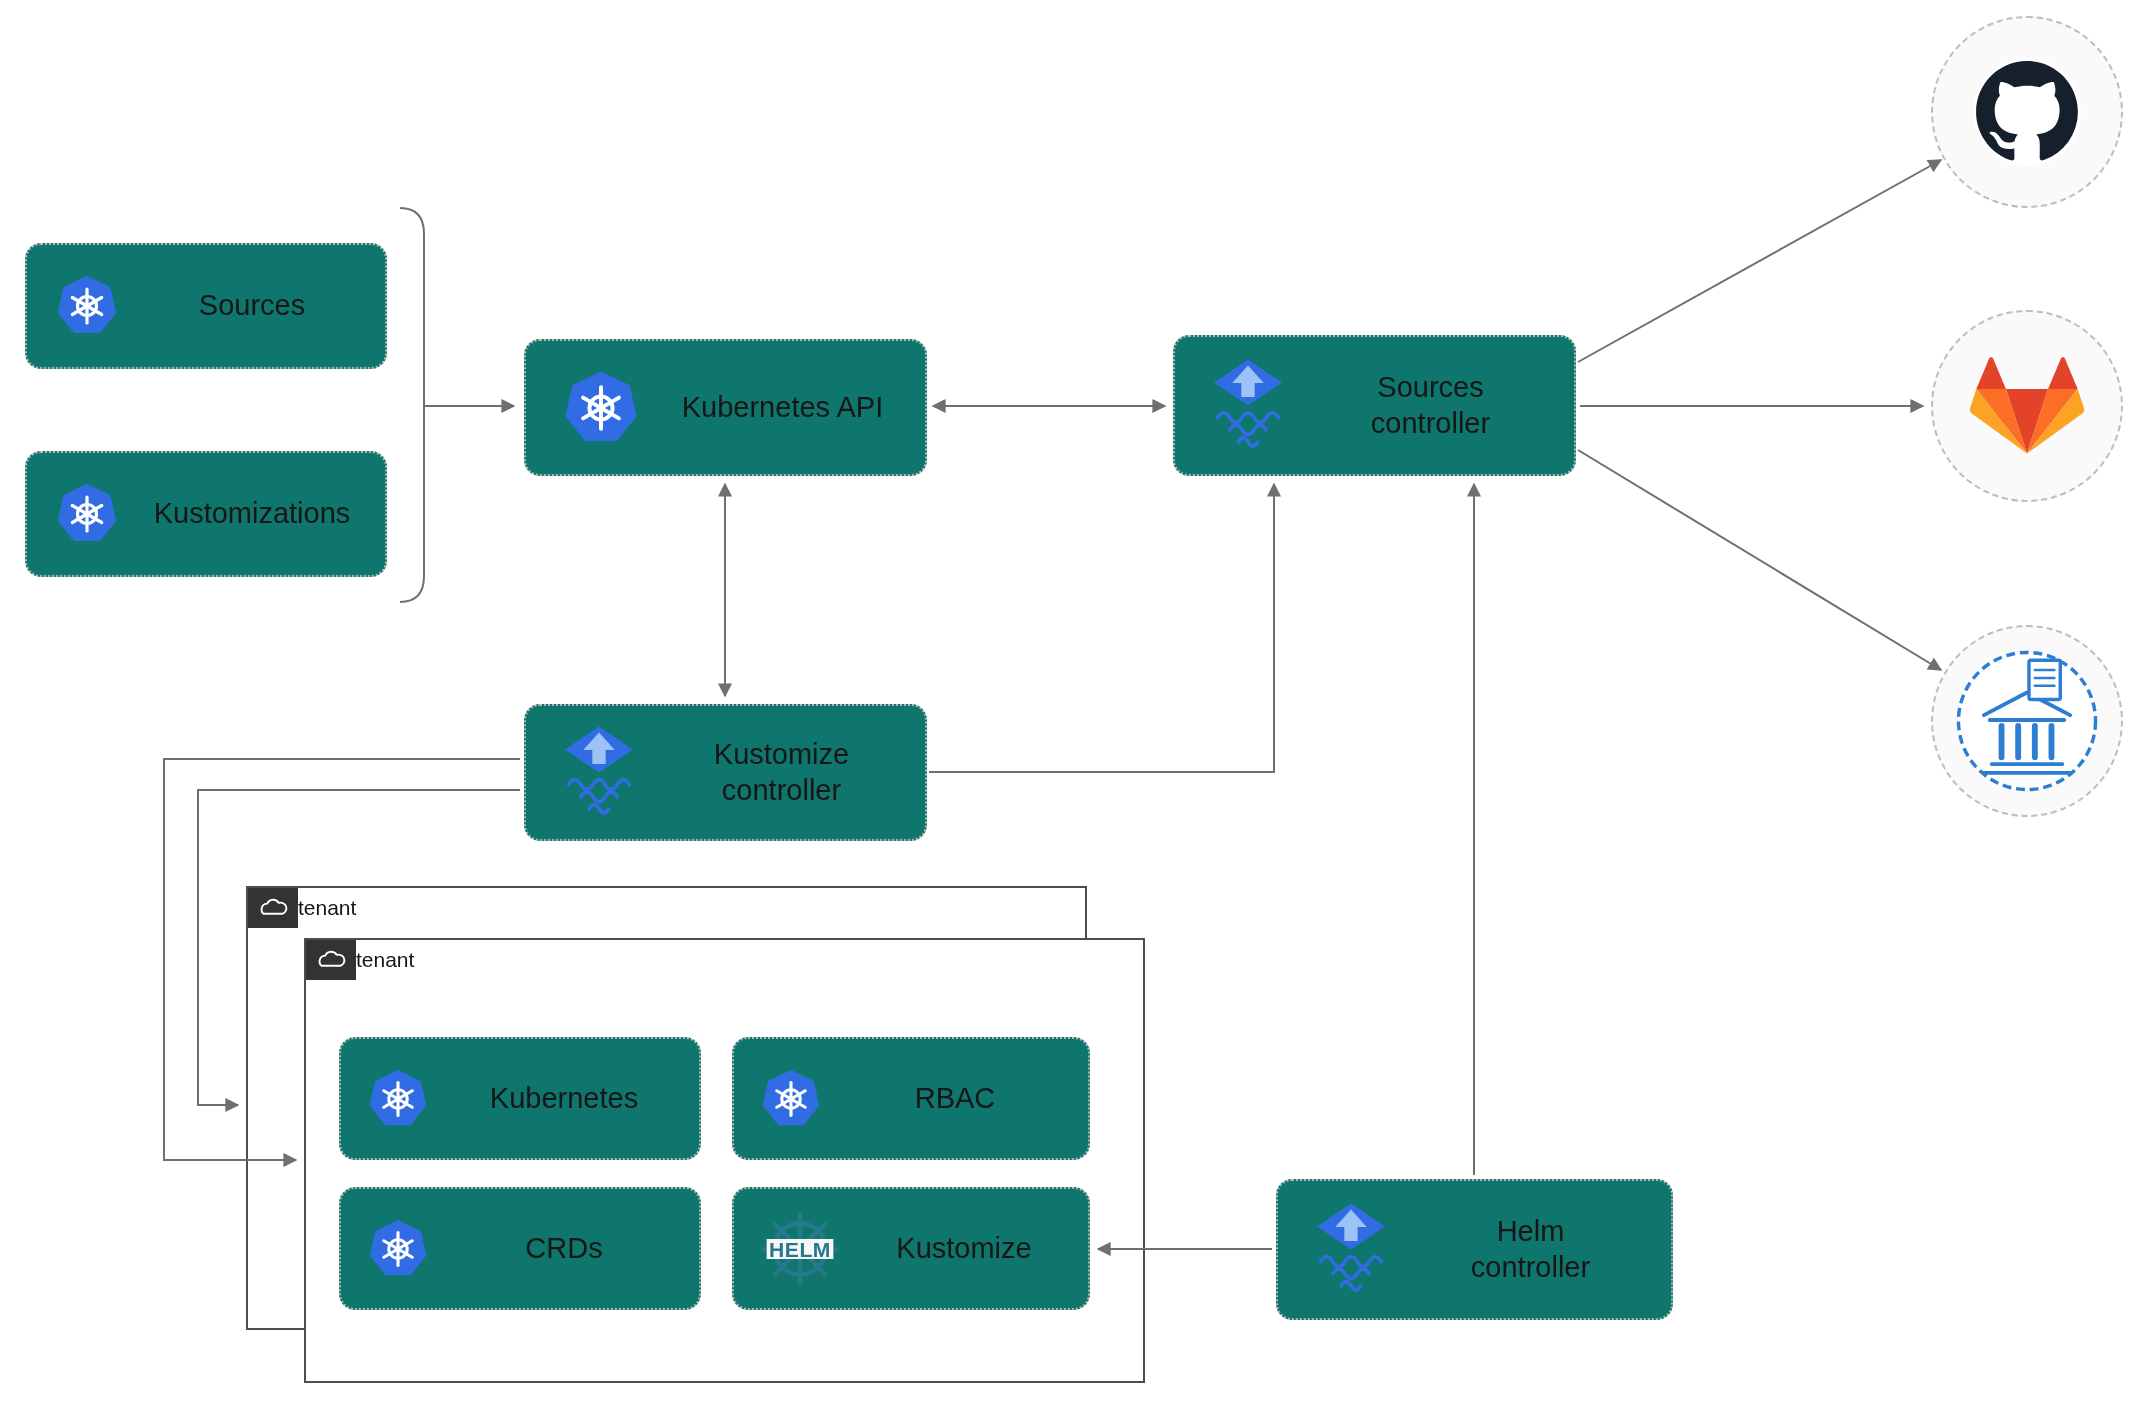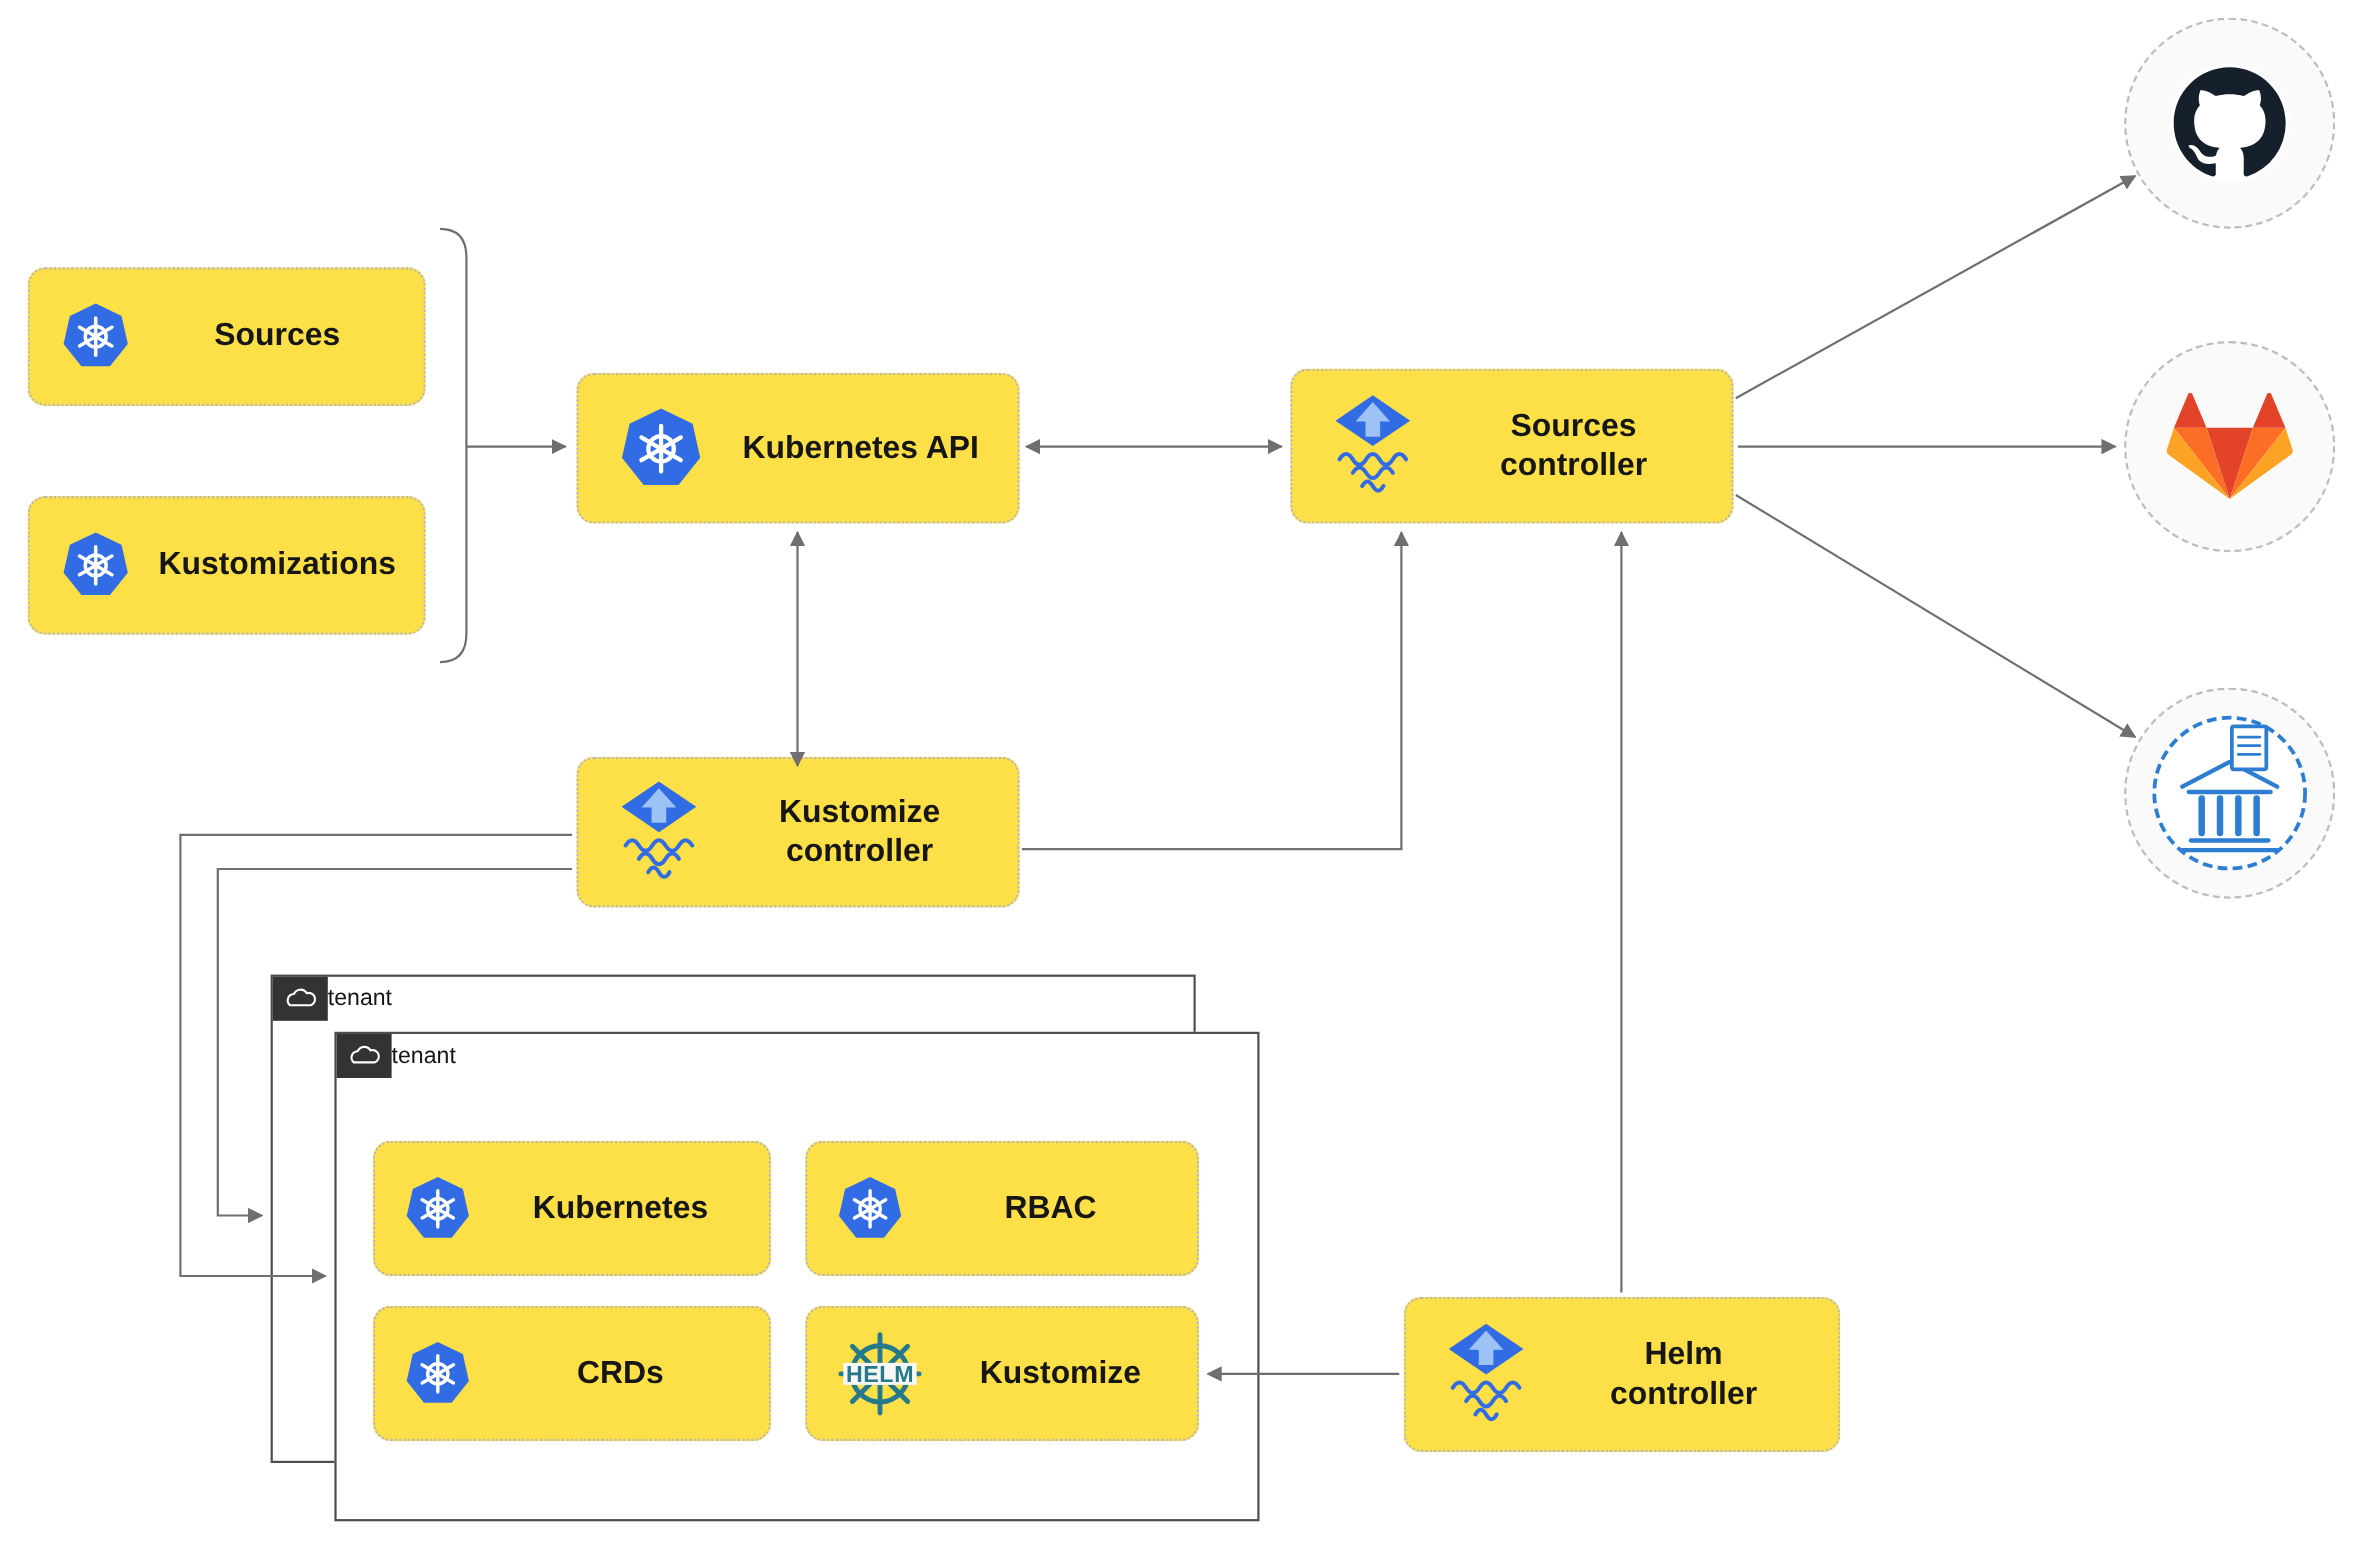--- a/index.html
+++ b/index.html
@@ -4,22 +4,22 @@
 <style>
   html,body{margin:0;padding:0;}
   body{
     width:2144px;height:1407px;position:relative;background:#ffffff;
     font-family:"Liberation Sans", sans-serif;color:#161616;overflow:hidden;
   }
   *{box-sizing:border-box;}
 
   
   .node{
-    position:absolute;background:#fde047;border:2px dotted #b8b8b8;border-radius:16px;
-    display:flex;align-items:center;z-index:3;font-weight:bold;
+    position:absolute;background:#0f766e;border:2px dotted #b8b8b8;border-radius:16px;
+    display:flex;align-items:center;z-index:3;
   }
   .node-label{
     flex:1;text-align:center;font-size:29px;line-height:1.22;color:#161616;
   }
   .node-label.wrap{max-width:176px;margin:0 auto;}
   .icon-wrap{flex:none;display:flex;align-items:center;justify-content:center;}
 
   
   .tenant{
     position:absolute;background:#ffffff;border:2px solid #4d4d4d;
@@ -185,21 +185,21 @@
 
 <div class="node" style="left:1173px;top:335px;width:403px;height:141px;padding-left:34px;">
   <span class="icon-wrap">
     <svg width="78" height="97">
         <use href="#sym-flux"></use>
       </svg>
   </span>
   <span class="node-label wrap">Sources controller</span>
 </div>
 
-<div class="node" style="left:524px;top:688px;width:403px;height:137px;padding-left:34px;">
+<div class="node" style="left:524px;top:704px;width:403px;height:137px;padding-left:34px;">
   <span class="icon-wrap">
     <svg width="78" height="97">
         <use href="#sym-flux"></use>
       </svg>
   </span>
   <span class="node-label wrap">Kustomize controller</span>
 </div>
 
 <div class="node" style="left:1276px;top:1179px;width:397px;height:141px;padding-left:34px;">
   <span class="icon-wrap">

